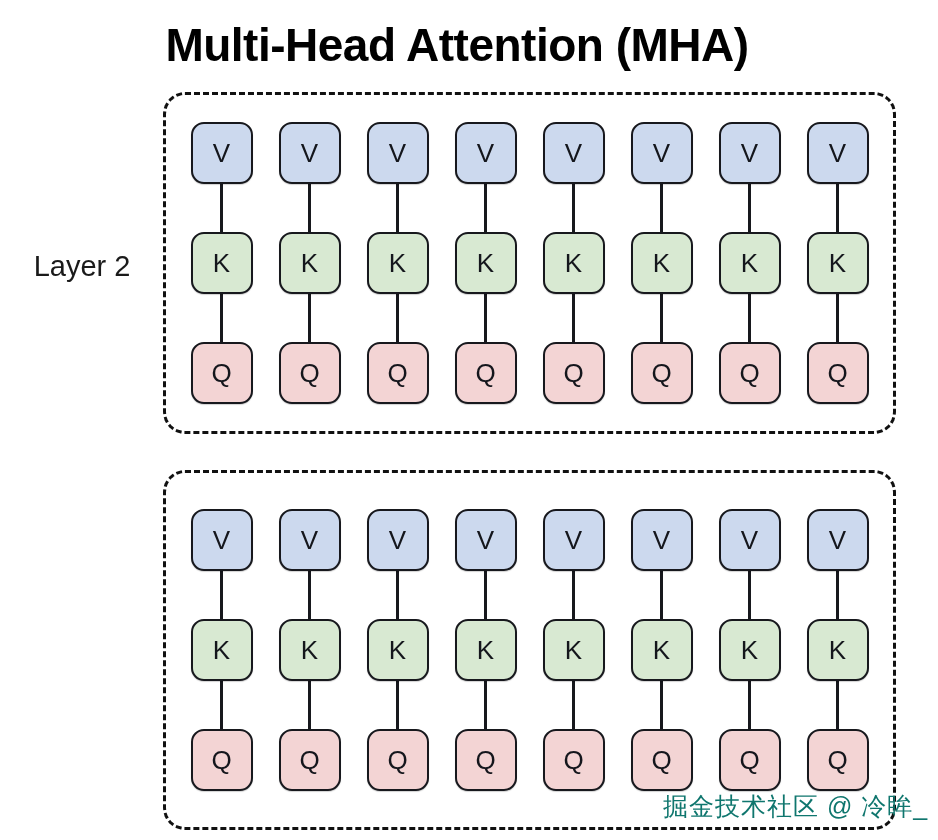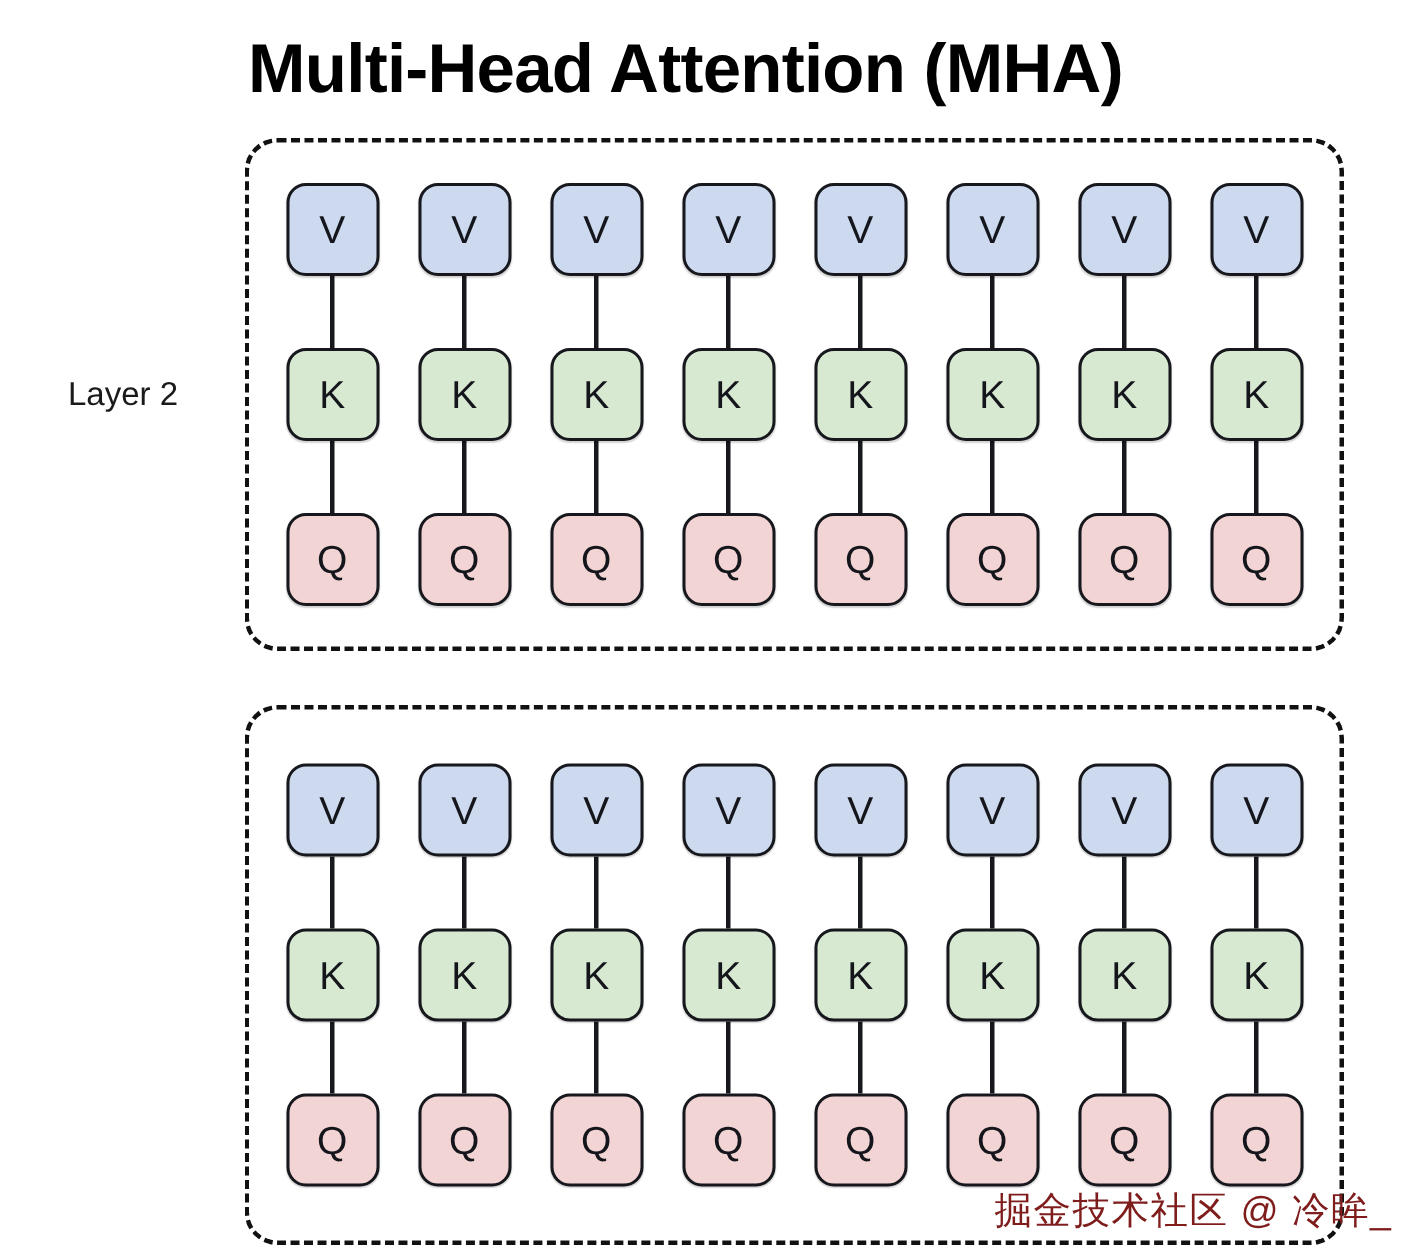--- a/index.html
+++ b/index.html
@@ -40,21 +40,21 @@
   }
   #layer-row-2 { top: 92px;  height: 345px; }
   #layer-row-1 { top: 470px; height: 362px; }
 
   .layer-label {
     position: absolute;
     left: 16px;
     width: 132px;
     text-align: center;
     font-family: "Liberation Sans", sans-serif;
-    font-size: 22px;
+    font-size: 29px;
     color: #1a1a1a;
     white-space: nowrap;
   }
   #layer-row-2 .layer-label { top: 158px; }
   #layer-row-1 .layer-label { top: 164px; }
 
   
   .layer-box {
     position: absolute;
     left: 163px;
@@ -118,21 +118,21 @@
   .connector-vk { height: 48px; }
   .connector-kq { height: 48px; }
 
   
   #watermark {
     position: absolute;
     left: 663px;
     top: 790px;
     font-family: "Liberation Sans", sans-serif;
     font-size: 25px;
-    color: #7f1d1d;
+    color: #0f766e;
     white-space: nowrap;
     letter-spacing: 1px;
     z-index: 5;
   }
 </style>
 </head>
 <body>
 
 <div id="diagram-title">Multi-Head Attention (MHA)</div>
 

